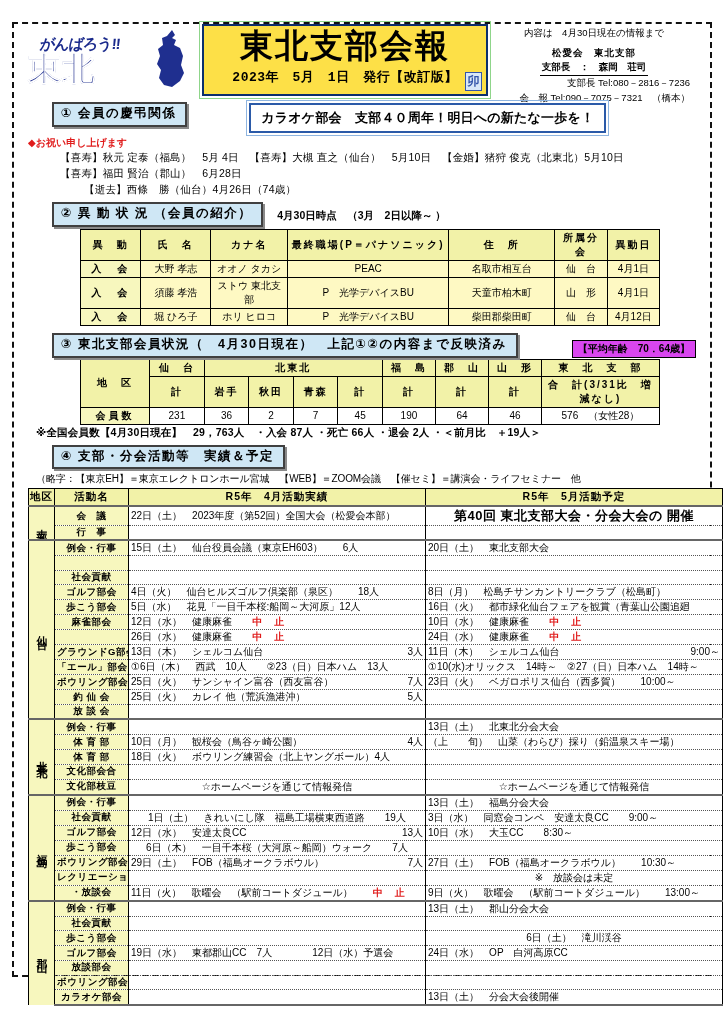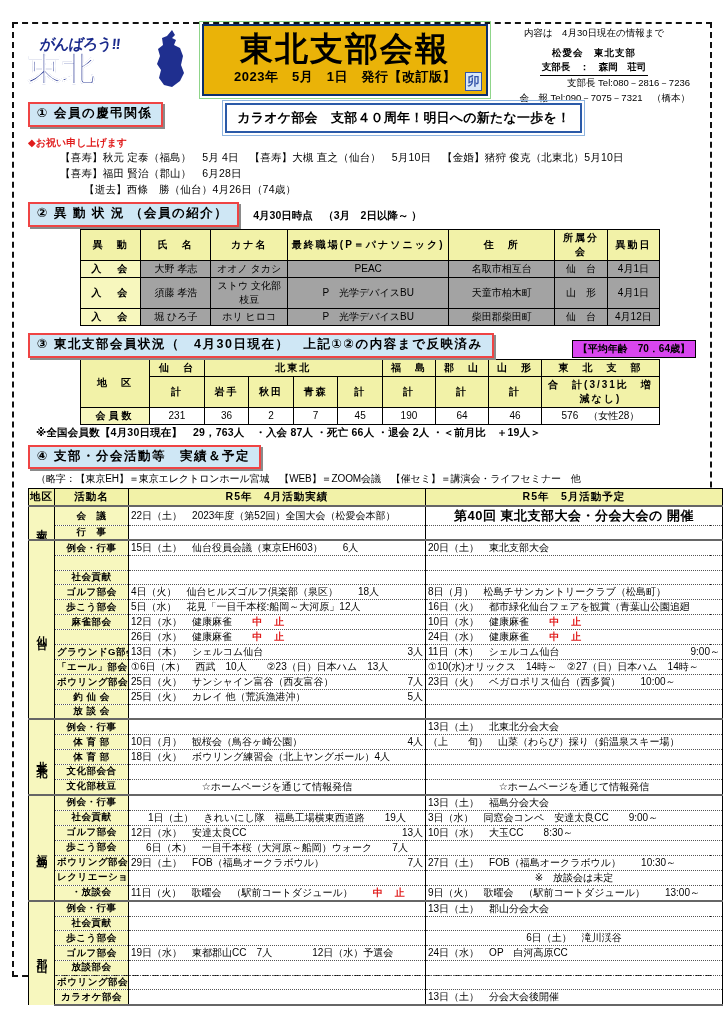--- a/index.html
+++ b/index.html
@@ -60,28 +60,29 @@
   }
   .logo-map {
     width: 40px; height: 62px;
     position: relative;
     margin-left: -4px;
   }
   .logo-map svg { display:block; }
 
   .title-box {
     width: 286px; height: 72px;
-    background: #eab308;
+    background: #fde047;
     border: 2px solid #0d2e6b;
     outline: 1px solid #8fd58a;
     outline-offset: 2px;
     position: relative;
     display: flex; flex-direction: column;
     align-items: center; justify-content: center;
     margin-left: 2px;
+    font-family: Liberation Mono, monospace;
   }
   .title-main {
     font-size: 33px; font-weight: bold;
     letter-spacing: 2px;
     line-height: 1.02;
     color: #000;
     margin-top: -2px;
   }
   .title-sub {
     font-size: 13px; font-weight: bold;
@@ -107,26 +108,27 @@
   }
   .contact .c-note { margin-bottom: 5px; }
   .contact .c-org  { font-weight: bold; letter-spacing: 1px; }
   .contact .c-chief{ font-weight: bold; border-bottom: 1px solid #000; display:inline-block; padding:0 2px; }
   .contact .c-tel  { text-align: right; padding-right: 6px; }
 
   
   .sec-head {
     display: inline-block;
     background: #cfe7f5;
-    border: 2px solid #ef4444;
+    border: 2px solid #404040;
     box-shadow: 2px 2px 0 #8a8a8a;
     font-size: 12.5px; font-weight: bold;
     padding: 2px 9px 3px 7px;
     letter-spacing: 1.5px;
     line-height: 1.25;
+    margin-left: 24px;
   }
   .row-flex { display: flex; align-items: flex-start; }
 
   .banner {
     border: 2px solid #2b5aa8;
     outline: 1px solid #8fb5e0;
     outline-offset: 2px;
     background: #ffffff;
     font-size: 13px; font-weight: bold;
     padding: 4px 10px;
@@ -148,21 +150,21 @@
   .t2 td, .t2 th, .t3 td, .t3 th {
     border: 1px solid #000;
     font-size: 10px;
     text-align: center;
     padding: 1px 2px;
     height: 15px;
   }
   .t2 { width: 580px; margin-left: 52px; margin-top: 2px; }
   .t2 th { background: #f2f2a8; font-weight: bold; letter-spacing: 2px; }
   .t2 td.lbl { background: #f7f7be; font-weight: bold; letter-spacing: 3px; }
-  .t2 td { background: #a3a3a3; }
+  .t2 td { background: #fef9c3; }
 
   .t3 { width: 580px; margin-left: 52px; margin-top: 1px; }
   .t3 th { background: #f2f2a8; font-weight: bold; letter-spacing: 2px; }
   .t3 td.lbl { background: #f7f7be; font-weight: bold; letter-spacing: 3px; }
 
   .avg-box {
     border: 1px solid #000;
     font-size: 10px; font-weight: bold;
     padding: 1px 5px;
     display: inline-block;
@@ -299,21 +301,21 @@
             <td>大野 孝志</td>
             <td>オオノ タカシ</td>
             <td>PEAC</td>
             <td>名取市相互台</td>
             <td>仙　台</td>
             <td>4月1日</td>
           </tr>
           <tr>
             <td class="lbl">入　会</td>
             <td>須藤 孝浩</td>
-            <td>ストウ 文化部枝豆</td>
+            <td>ストウ 東北支部</td>
             <td>P　光学デバイスBU</td>
             <td>天童市柏木町</td>
             <td>山　形</td>
             <td>4月1日</td>
           </tr>
           <tr>
             <td class="lbl">入　会</td>
             <td>堀 ひろ子</td>
             <td>ホリ ヒロコ</td>
             <td>P　光学デバイスBU</td>

